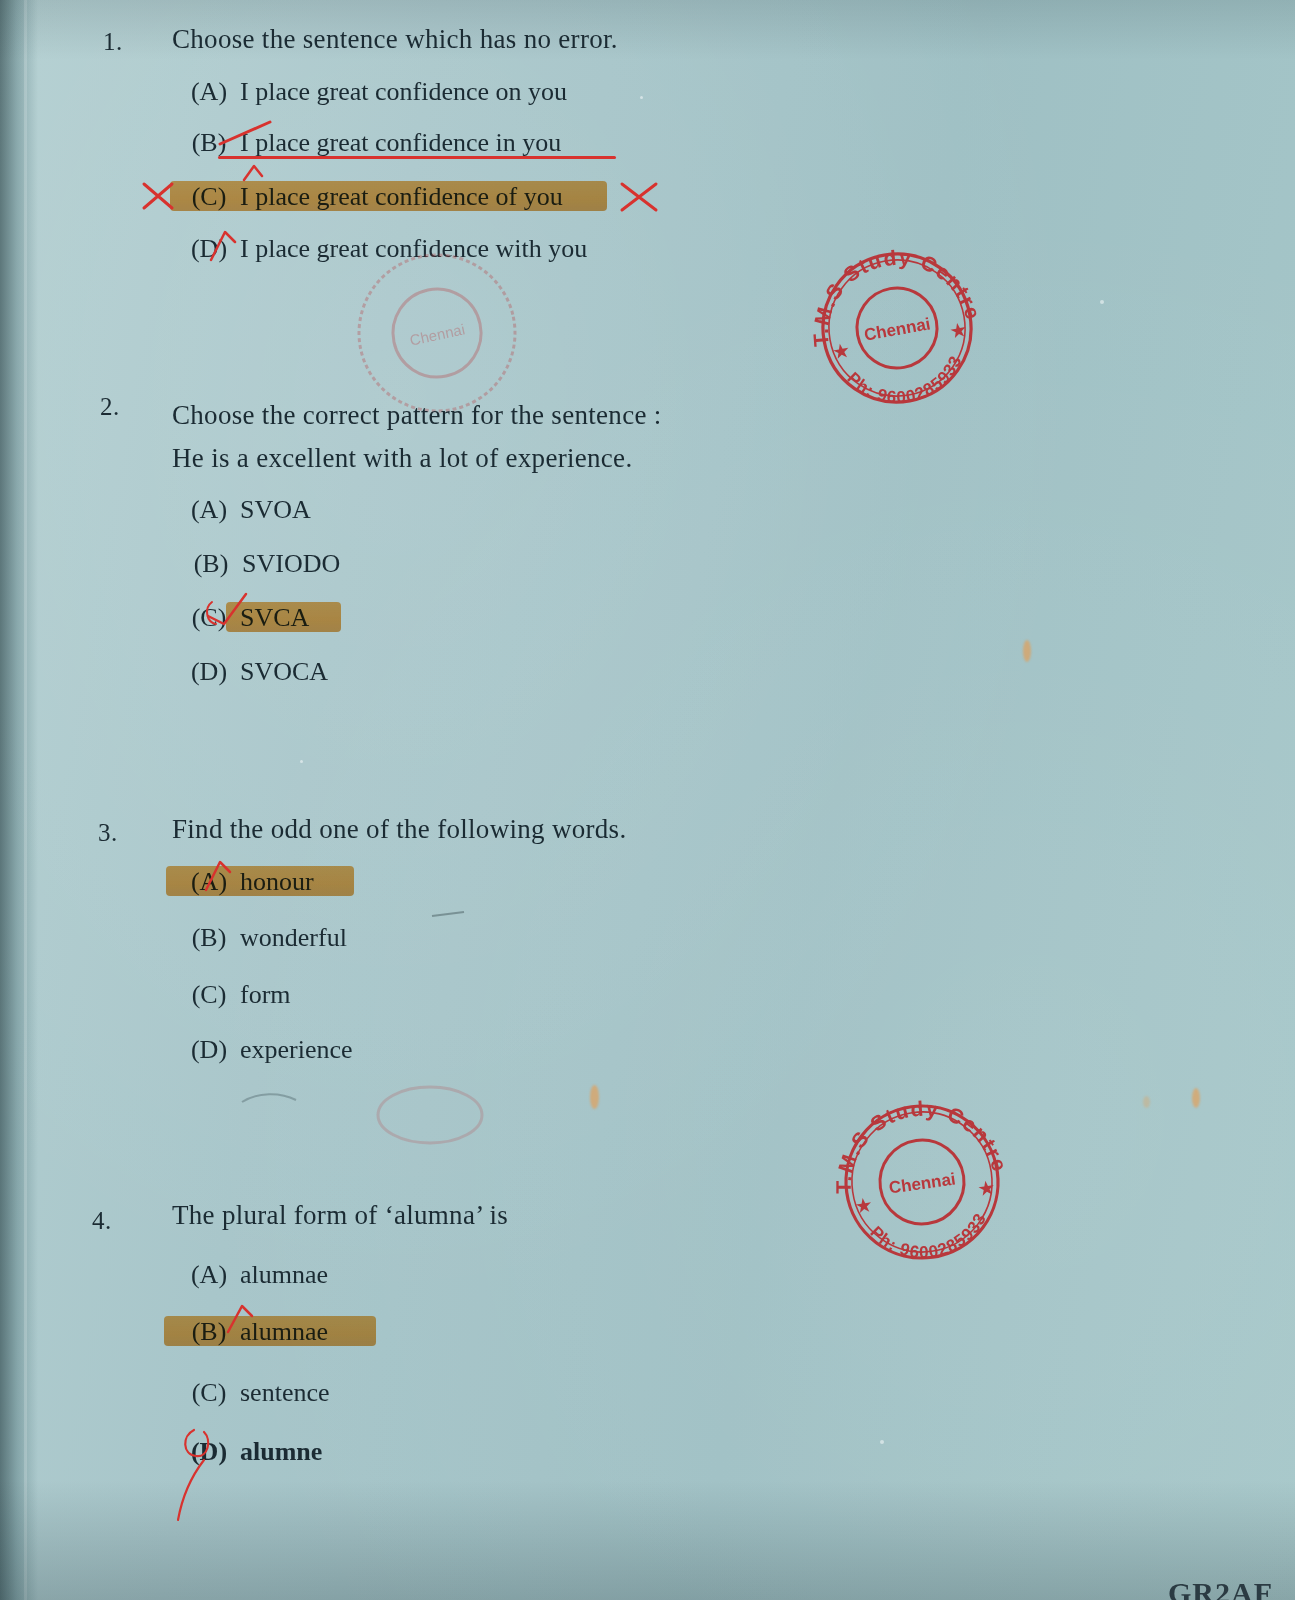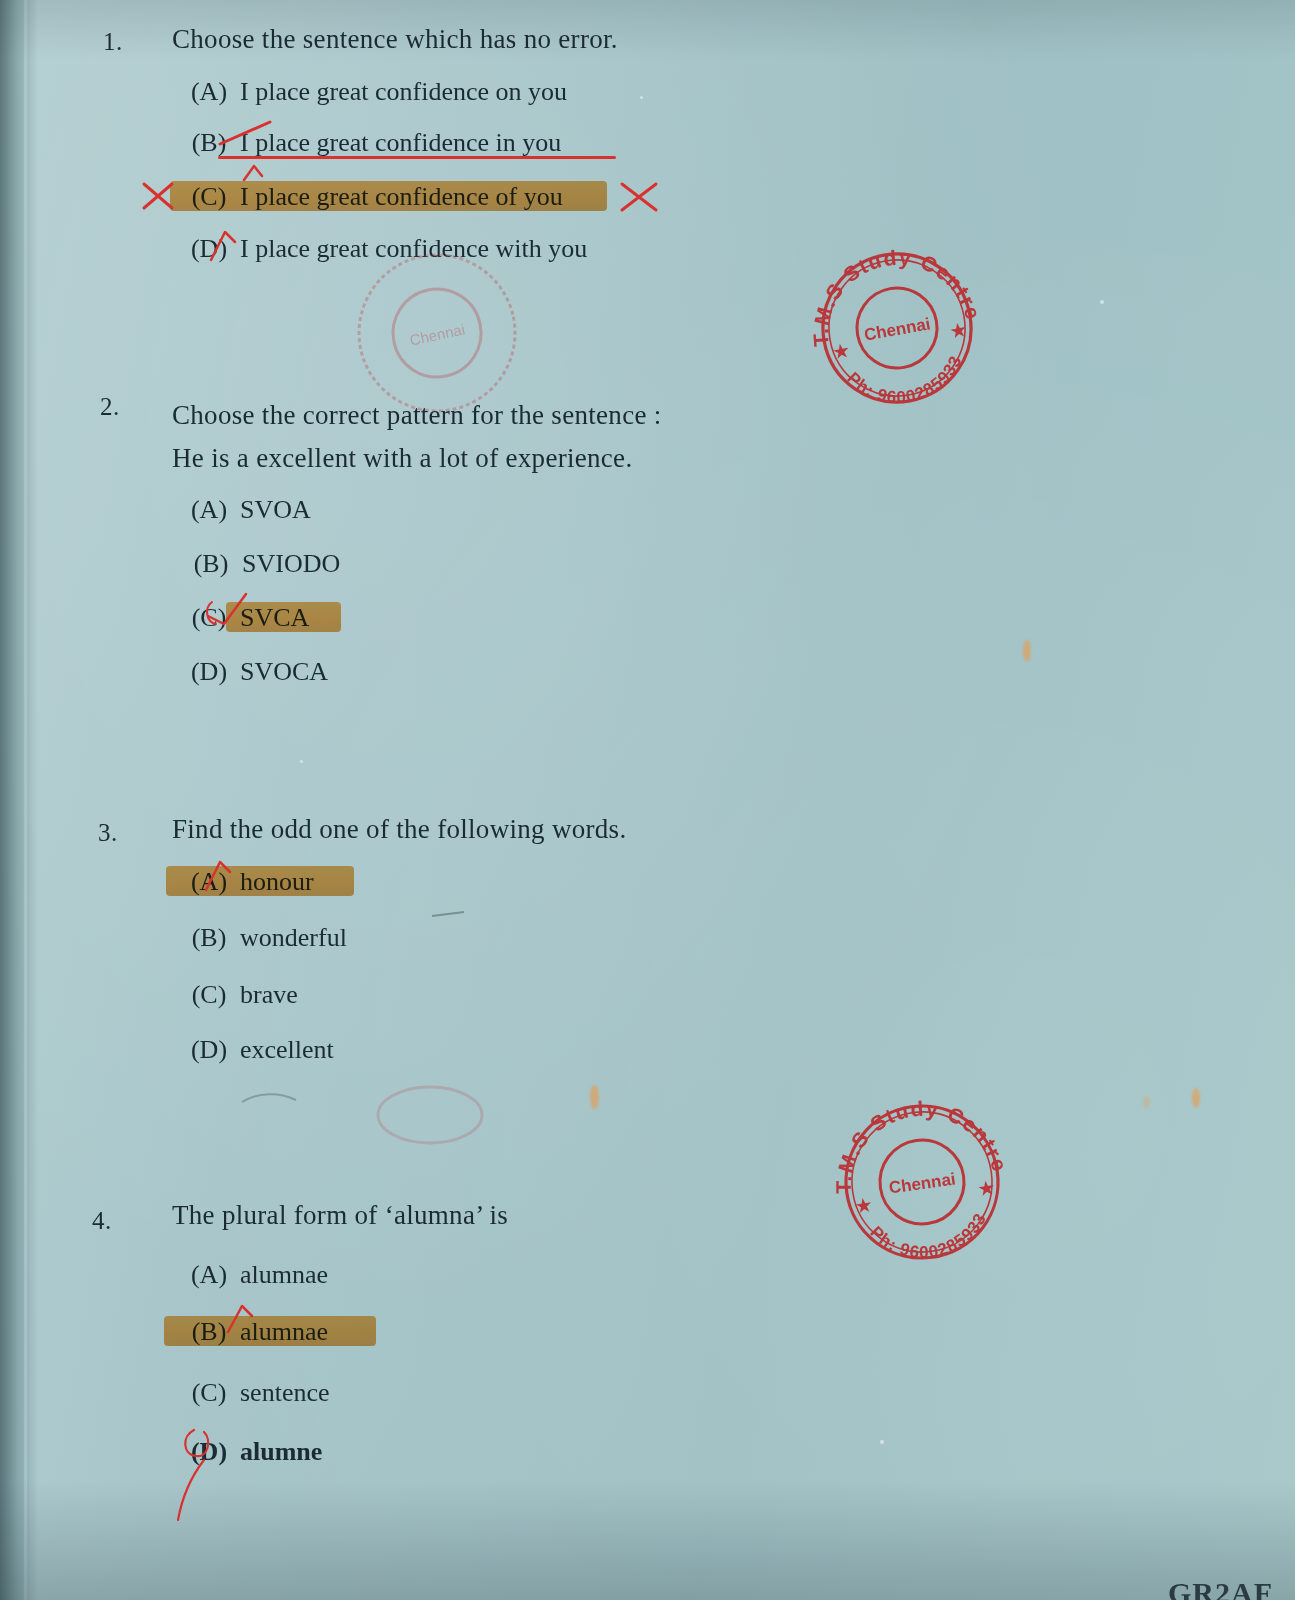--- a/index.html
+++ b/index.html
@@ -233,24 +233,24 @@
     <div class="q-num" style="left:98px; top:819px;">3.</div>
     <div class="q-text" style="left:172px; top:814px;">Find the odd one of the following words.</div>
 
     <div class="opt" style="left:178px; top:867px;">
       <span class="lbl">(A)</span><span class="txt">honour</span>
     </div>
     <div class="opt" style="left:178px; top:923px;">
       <span class="lbl">(B)</span><span class="txt">wonderful</span>
     </div>
     <div class="opt" style="left:178px; top:980px;">
-      <span class="lbl">(C)</span><span class="txt">brave</span>
+      <span class="lbl">(C)</span><span class="txt">form</span>
     </div>
     <div class="opt" style="left:178px; top:1035px;">
-      <span class="lbl">(D)</span><span class="txt">excellent</span>
+      <span class="lbl">(D)</span><span class="txt">experience</span>
     </div>
   </div>
 
   <div class="hl" style="left:166px; top:866px; width:188px; height:30px;"></div>
 
   <svg class="pen" style="left:200px; top:850px;" width="44" height="44">
     <path d="M6,40 L20,12 L30,22" stroke="#d8322e" stroke-width="2.5" fill="none" stroke-linecap="round" stroke-linejoin="round"></path>
   </svg>
 
   <svg class="pen" style="left:430px; top:908px;" width="40" height="14">

